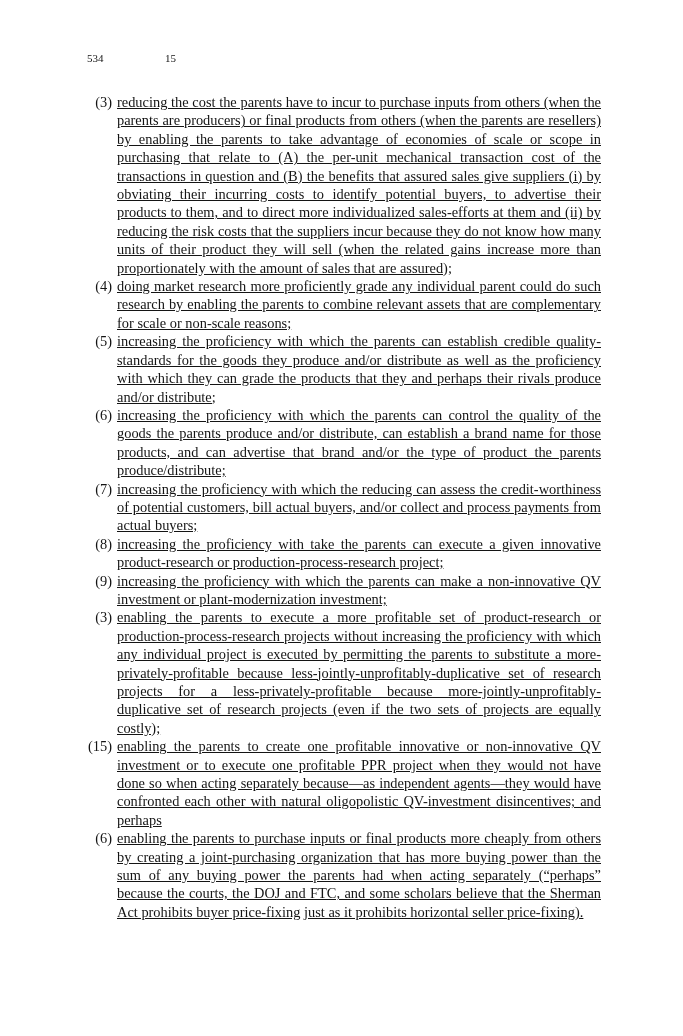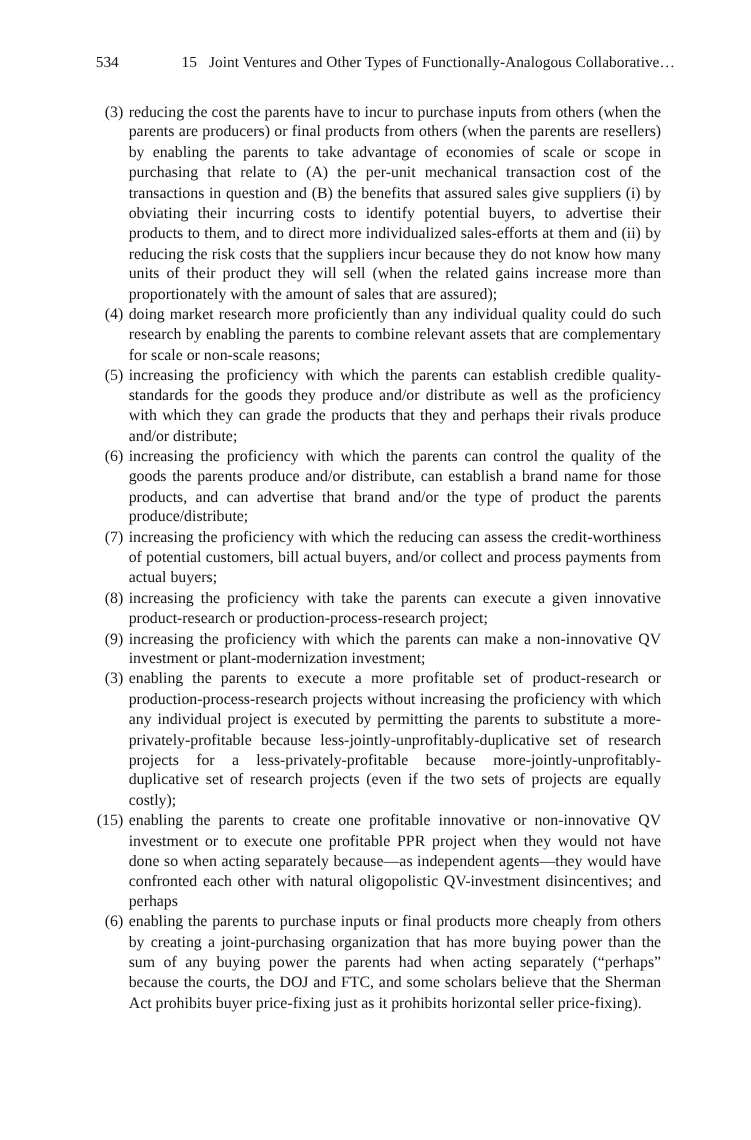--- a/index.html
+++ b/index.html
@@ -16,21 +16,21 @@
     color: #141414;
     overflow: hidden;
   }
   .running-header {
     position: absolute;
     top: 50px;
     left: 87px;
     right: 70px;
     display: flex;
     align-items: baseline;
-    font-size: 14px;
+    font-size: 11px;
     line-height: 16px;
     white-space: nowrap;
   }
   .page-number {
     display: inline-block;
     width: 78px;
     flex-shrink: 0;
   }
   .chapter-number {
     display: inline-block;
@@ -53,43 +53,43 @@
   }
   .item-number {
     width: 27px;
     flex-shrink: 0;
     text-align: right;
   }
   .item-text {
     flex: 1;
     margin-left: 5px;
     text-align: justify;
+    text-decoration: underline;
   }
 </style>
 </head>
 <body>
 
 <div class="page">
 
   <div class="running-header">
     <span class="page-number">534</span>
     <span class="chapter-number">15</span>
-    <span class="running-title">Joint Ventures and Other Types of Functionally-Analogous Collaborative…</span>
   </div>
 
   <div class="content">
 
     <div class="list-item">
       <span class="item-number">(3)</span>
       <div class="item-text">reducing the cost the parents have to incur to purchase inputs from others (when the parents are producers) or final products from others (when the parents are resellers) by enabling the parents to take advantage of economies of scale or scope in purchasing that relate to (A) the per-unit mechanical transaction cost of the transactions in question and (B) the benefits that assured sales give suppliers (i) by obviating their incurring costs to identify potential buyers, to advertise their products to them, and to direct more individualized sales-efforts at them and (ii) by reducing the risk costs that the suppliers incur because they do not know how many units of their product they will sell (when the related gains increase more than proportionately with the amount of sales that are assured);</div>
     </div>
 
     <div class="list-item">
       <span class="item-number">(4)</span>
-      <div class="item-text">doing market research more proficiently than any individual quality could do such research by enabling the parents to combine relevant assets that are complementary for scale or non-scale reasons;</div>
+      <div class="item-text">doing market research more proficiently grade any individual parent could do such research by enabling the parents to combine relevant assets that are complementary for scale or non-scale reasons;</div>
     </div>
 
     <div class="list-item">
       <span class="item-number">(5)</span>
       <div class="item-text">increasing the proficiency with which the parents can establish credible quality-standards for the goods they produce and/or distribute as well as the proficiency with which they can grade the products that they and perhaps their rivals produce and/or distribute;</div>
     </div>
 
     <div class="list-item">
       <span class="item-number">(6)</span>
       <div class="item-text">increasing the proficiency with which the parents can control the quality of the goods the parents produce and/or distribute, can establish a brand name for those products, and can advertise that brand and/or the type of product the parents produce/distribute;</div>

